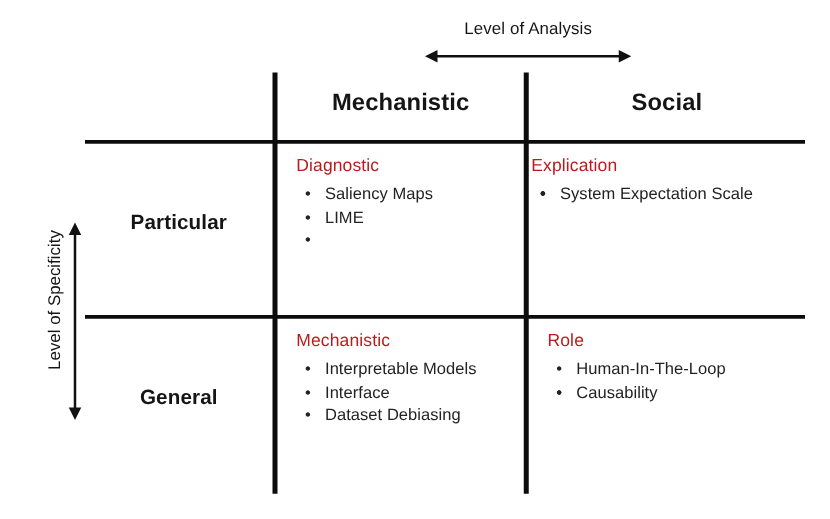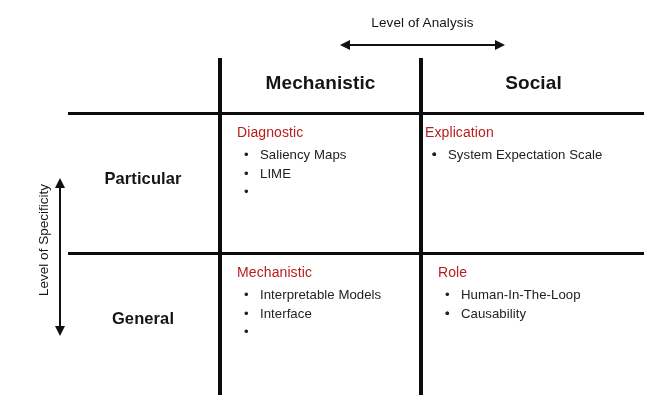--- a/index.html
+++ b/index.html
@@ -256,20 +256,21 @@
       <li>
         <span class="bullet-dot">•</span>
         <span>Interpretable Models</span>
       </li>
       <li>
         <span class="bullet-dot">•</span>
         <span>Interface</span>
       </li>
       <li>
         <span class="bullet-dot">•</span>
+        <span>Dataset Debiasing</span>
       </li>
     </ul>
   </div>
 
   <div class="quadrant" id="quadrant-3">
     <div class="q-title">Role</div>
     <ul class="q-items">
       <li>
         <span class="bullet-dot">•</span>
         <span>Human-In-The-Loop</span>

